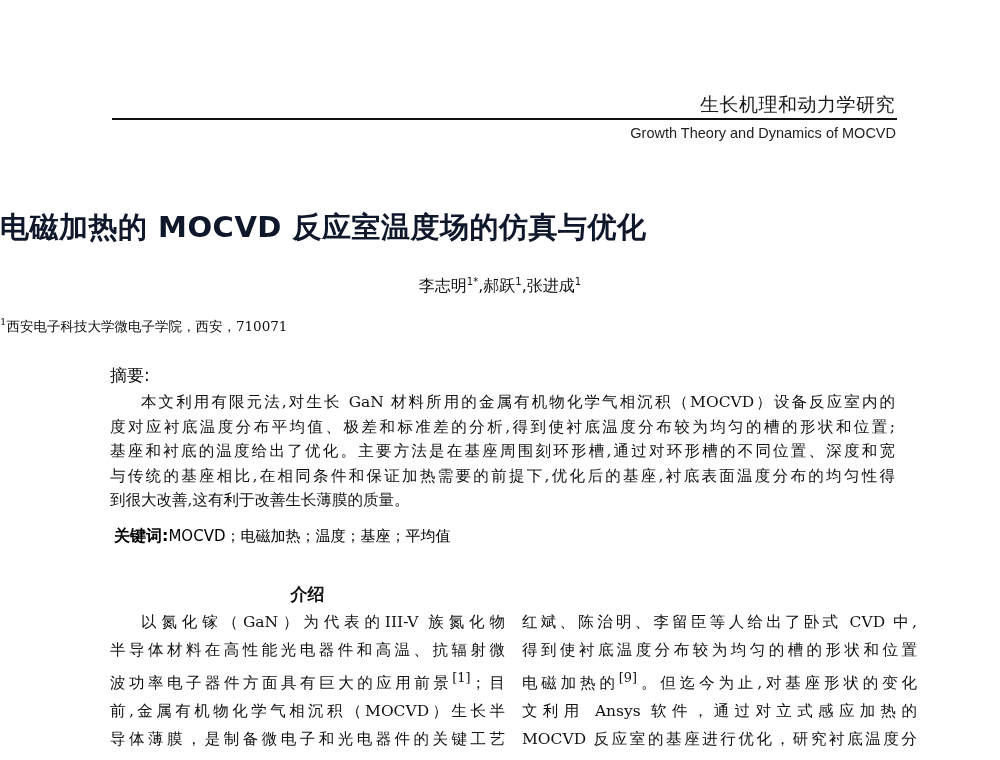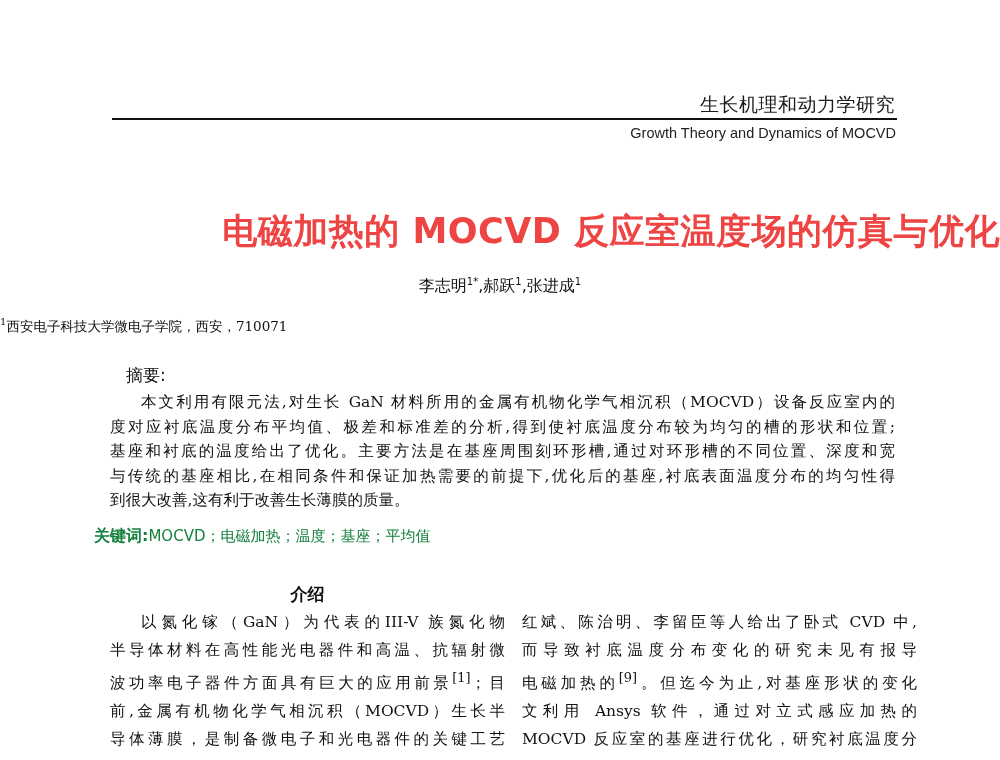--- a/index.html
+++ b/index.html
@@ -33,24 +33,24 @@
   .rh-en {
     right: 104px; top: 125px;
     font-size: 14.5px;
     color: #222;
     font-family: "Liberation Sans", sans-serif;
   }
 
   
   .title {
     left: 0; right: 0; top: 208px;
-    text-align: right;
-    font-size: 35px;
+    text-align: left;
+    font-size: 29px;
     font-weight: bold;
-    color: #ef4444;
+    color: #0f172a;
     letter-spacing: 0.5px;
     font-family: "DejaVu Sans", sans-serif;
   }
 
   .authors {
     left: 0; right: 0; top: 276px;
     text-align: center;
     font-size: 16px;
     color: #111;
     font-family: "DejaVu Sans", sans-serif;
@@ -63,40 +63,39 @@
     font-size: 13.5px;
     color: #111;
     font-family: "DejaVu Serif", serif;
   }
 
   .abs-label {
     left: 110px; top: 364px;
     font-size: 17px;
     color: #111;
     font-family: "DejaVu Sans", sans-serif;
-    margin-left: 16px;
   }
 
   .abstract {
     left: 110px; top: 390px;
     width: 785px;
     font-size: 15.5px;
     line-height: 24.6px;
     color: #111;
     font-family: "DejaVu Serif", serif;
     text-align: justify;
     text-indent: 2em;
   }
   .abstract .ln { display: block; white-space: nowrap; text-align-last: justify; }
   .abstract .ln.last { text-align-last: left; }
 
   .keywords {
-    left: 94px; top: 526px;
+    left: 114px; top: 526px;
     font-size: 15.5px;
-    color: #15803d;
+    color: #000000;
     font-family: "DejaVu Serif", serif;
   }
   .keywords .kw-label {
     font-family: "DejaVu Sans", sans-serif;
     font-weight: bold;
     font-size: 16px;
   }
   .keywords .kw-values { font-family: "DejaVu Sans", sans-serif; font-size: 15px; }
 
   .sec-head {
@@ -156,17 +155,17 @@
   <span class="ln indent"><span>以氮化镓（GaN）为代表的III-V 族氮化物</span></span>
   <span class="ln"><span>半导体材料在高性能光电器件和高温、抗辐射微</span></span>
   <span class="ln"><span>波功率电子器件方面具有巨大的应用前景</span><sup>[1]</sup><span>；目</span></span>
   <span class="ln"><span>前,金属有机物化学气相沉积（MOCVD）生长半</span></span>
   <span class="ln"><span>导体薄膜，是制备微电子和光电器件的关键工艺</span></span>
   <span class="ln" style="text-align-last:left"><sup>[2]</sup></span>
 </div>
 
 <div class="abs col col-right">
   <span class="ln"><span>红斌、陈治明、李留臣等人给出了卧式 CVD 中,</span></span>
-  <span class="ln"><span>而导致衬底温度分布变化的研究未见有报导</span></span>
+  <span class="ln"><span>得到使衬底温度分布较为均匀的槽的形状和位置</span></span>
   <span class="ln"><span>电磁加热的</span><sup>[9]</sup><span>。但迄今为止,对基座形状的变化</span></span>
   <span class="ln"><span>文利用 Ansys 软件，通过对立式感应加热的</span></span>
   <span class="ln"><span>MOCVD 反应室的基座进行优化，研究衬底温度分</span></span>
 </div>
 
 </body></html>

